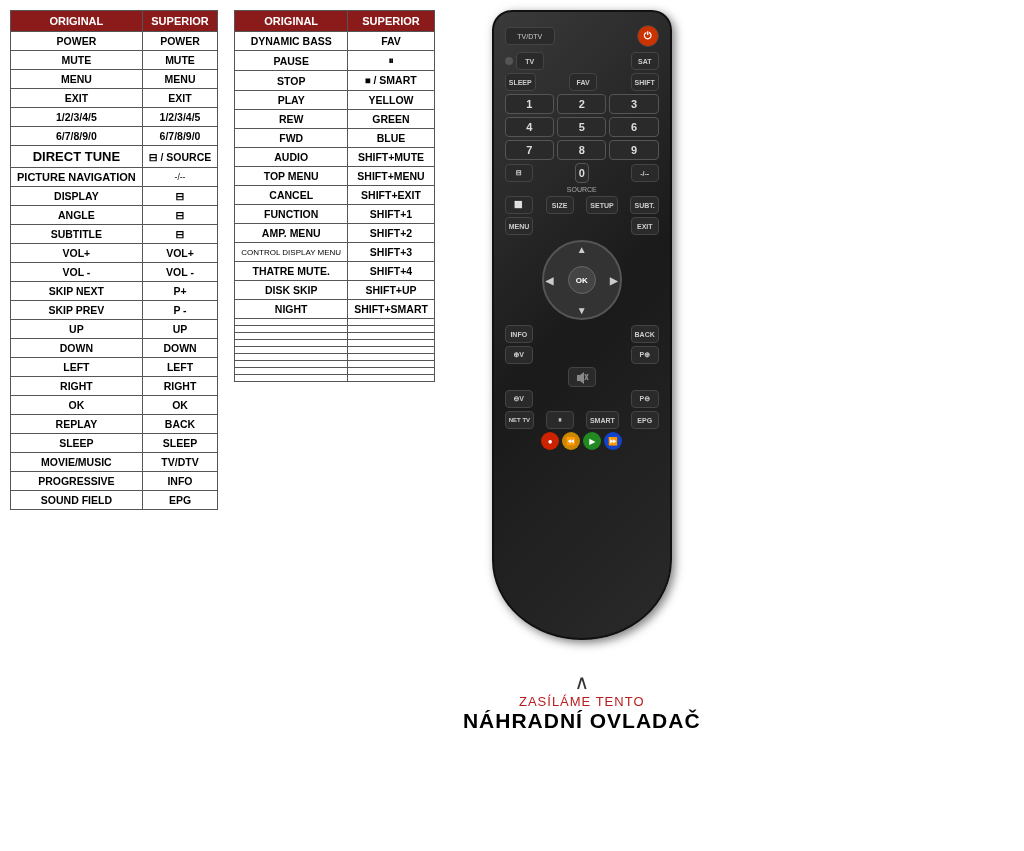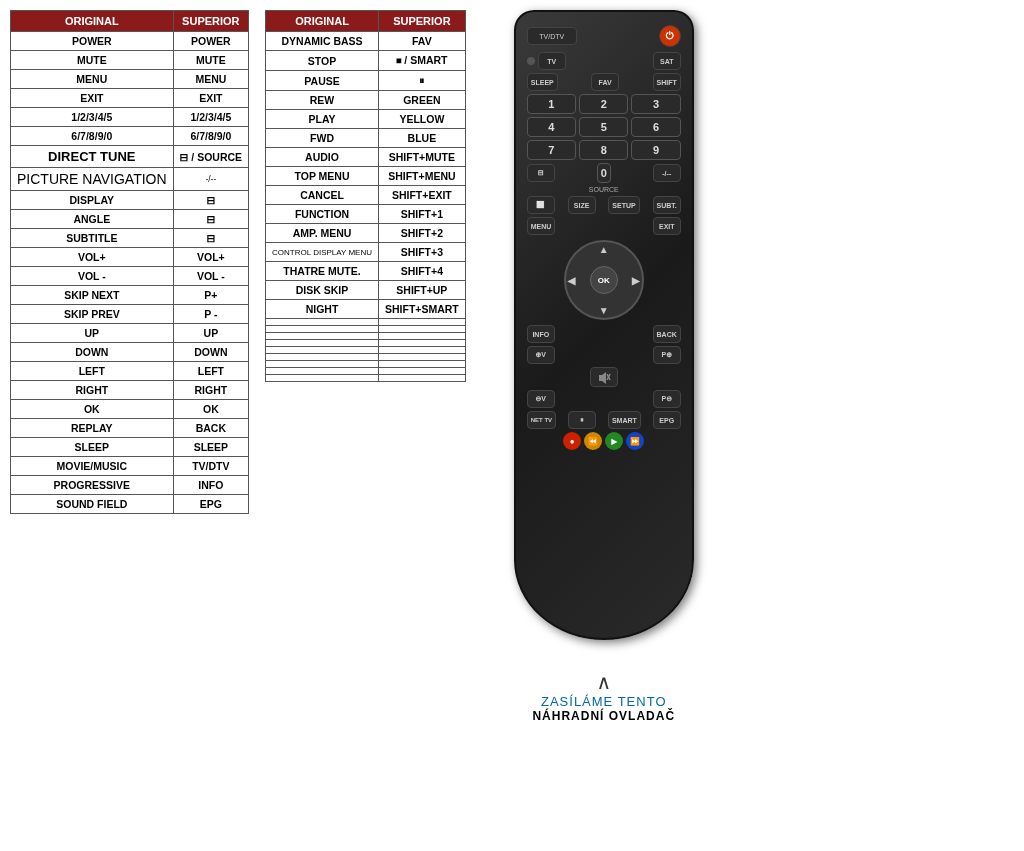--- a/index.html
+++ b/index.html
@@ -199,26 +199,26 @@
 
     .bottom-text .arrow-up {
       font-size: 20px;
       color: #333;
       display: block;
       text-align: center;
     }
 
     .bottom-text .line1 {
       font-size: 13px;
-      color: #0369a1;
+      color: #b91c1c;
       letter-spacing: 1px;
     }
 
     .bottom-text .line2 {
-      font-size: 12px;
+      font-size: 21px;
       color: #000;
       font-weight: bold;
       letter-spacing: 1px;
     }
 
     .source-label {
       font-size: 7px;
       color: #aaa;
     }
 
@@ -294,21 +294,21 @@
           </tr>
           <tr>
             <td>6/7/8/9/0</td>
             <td>6/7/8/9/0</td>
           </tr>
           <tr>
             <td style="font-size: 13px;">DIRECT TUNE</td>
             <td>⊟ / SOURCE</td>
           </tr>
           <tr>
-            <td style="font-size: 14px; font-weight: normal;">PICTURE NAVIGATION</td>
+            <td style="font-size: 11px; font-weight: bold;">PICTURE NAVIGATION</td>
             <td style="font-size: 8.5px; font-weight: normal;">-/--</td>
           </tr>
           <tr>
             <td>DISPLAY</td>
             <td>⊟</td>
           </tr>
           <tr>
             <td>ANGLE</td>
             <td>⊟</td>
           </tr>
@@ -383,34 +383,34 @@
           <th>ORIGINAL</th>
           <th>SUPERIOR</th>
         </tr>
       </thead>
       <tbody id="table2-body">
       <tr>
             <td>DYNAMIC BASS</td>
             <td>FAV</td>
           </tr>
           <tr>
+            <td>PAUSE</td>
+            <td>⏸</td>
+          </tr>
+          <tr>
             <td>STOP</td>
             <td>⏹ / SMART</td>
           </tr>
           <tr>
-            <td>PAUSE</td>
-            <td>⏸</td>
+            <td>PLAY</td>
+            <td>YELLOW</td>
           </tr>
           <tr>
             <td>REW</td>
             <td>GREEN</td>
-          </tr>
-          <tr>
-            <td>PLAY</td>
-            <td>YELLOW</td>
           </tr>
           <tr>
             <td>FWD</td>
             <td>BLUE</td>
           </tr>
           <tr>
             <td>AUDIO</td>
             <td>SHIFT+MUTE</td>
           </tr>
           <tr>

